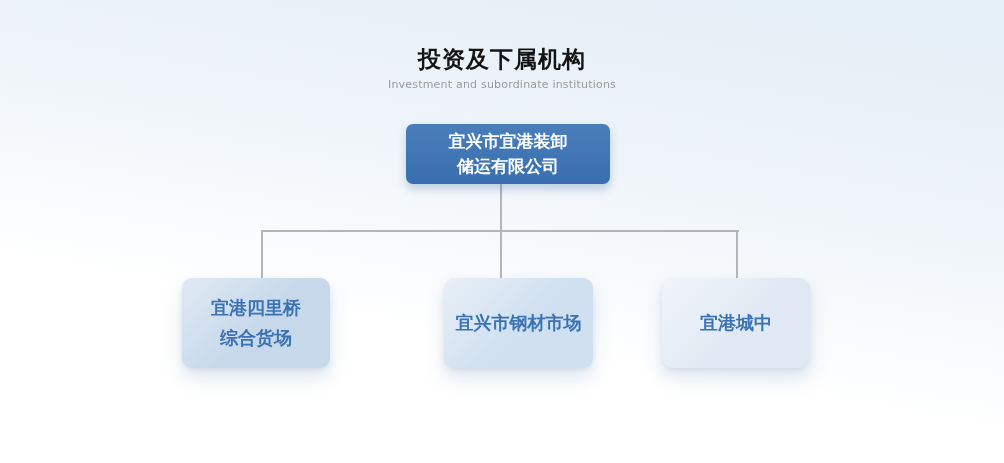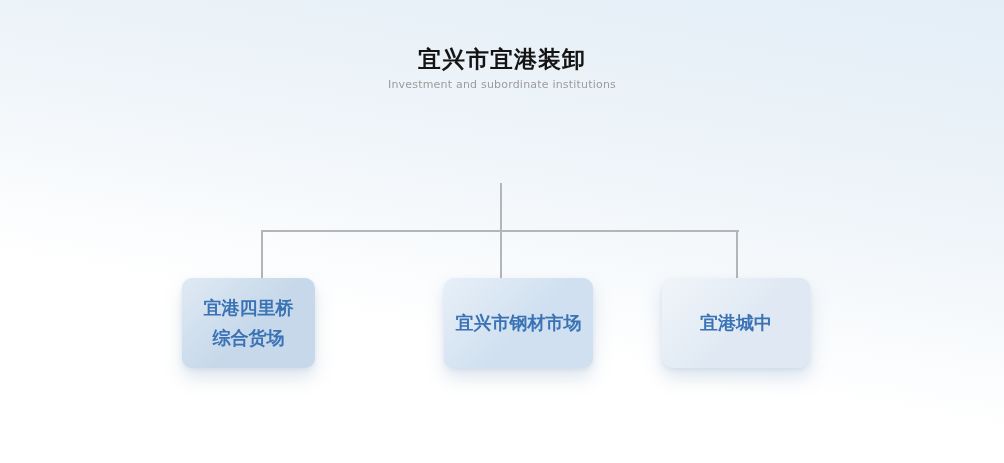--- a/index.html
+++ b/index.html
@@ -49,21 +49,21 @@
   }
   .node-child {
     top: 278px; height: 90px;
     border-radius: 10px;
     color: var(--child_box_text);
     font-size: 18px;
     line-height: 30px;
     box-shadow: 0 10px 18px rgba(125, 155, 190, 0.25), 0 2px 4px rgba(125, 155, 190, 0.15);
   }
   .node-child-1 {
-    left: 182px; width: 133px;
+    left: 182px; width: 148px;
     background: linear-gradient(135deg, rgba(255,255,255,0.45) 0%, rgba(255,255,255,0) 55%), var(--child_box_bg_1);
   }
   .node-child-2 {
     left: 444px; width: 149px;
     background: linear-gradient(135deg, rgba(255,255,255,0.5) 0%, rgba(255,255,255,0) 55%), var(--child_box_bg_2);
   }
   .node-child-3 {
     left: 662px; width: 148px;
     background: linear-gradient(135deg, rgba(255,255,255,0.55) 0%, rgba(255,255,255,0) 55%), var(--child_box_bg_3);
     gap: 48px;
@@ -75,30 +75,34 @@
   .conn-drop-l { left: 261px; top: 231px; width: 2px;   height: 47px; }
   .conn-drop-m { left: 500px; top: 231px; width: 2px;   height: 47px; }
   .conn-drop-r { left: 736px; top: 231px; width: 2px;   height: 47px; }
 </style>
 </head>
 <body>
 
 <div class="stage">
 
   <div class="header">
-    <h1 class="title">宜兴市宜港装卸</h1>
+    <h1 class="title">投资及下属机构</h1>
     <div class="subtitle">Investment and subordinate institutions</div>
   </div>
 
   <div class="conn conn-stem"></div>
   <div class="conn conn-hbar"></div>
   <div class="conn conn-drop-l"></div>
   <div class="conn conn-drop-m"></div>
   <div class="conn conn-drop-r"></div>
 
+  <div class="node node-root">
+    <span>宜兴市宜港装卸</span>
+    <span>储运有限公司</span>
+  </div>
 
   <div class="node node-child node-child-1">
     <span>宜港四里桥</span>
     <span>综合货场</span>
   </div>
 
   <div class="node node-child node-child-2">
     <span>宜兴市钢材市场</span>
   </div>
 

